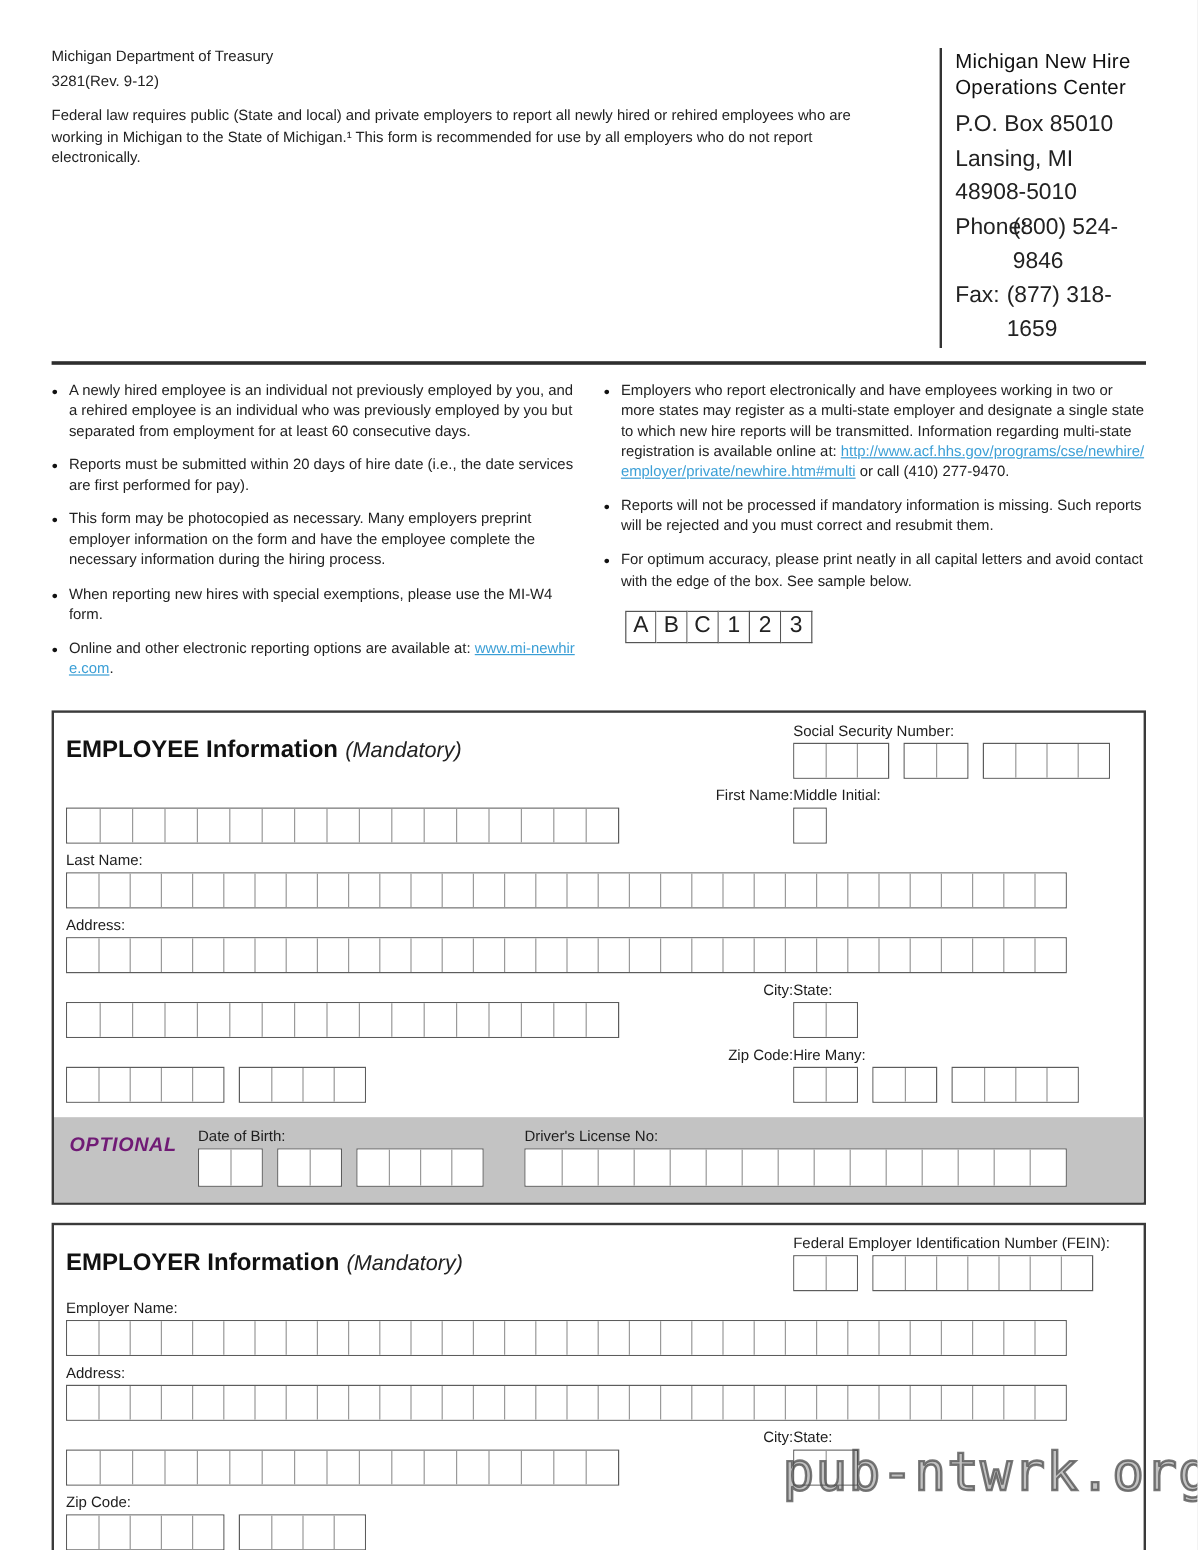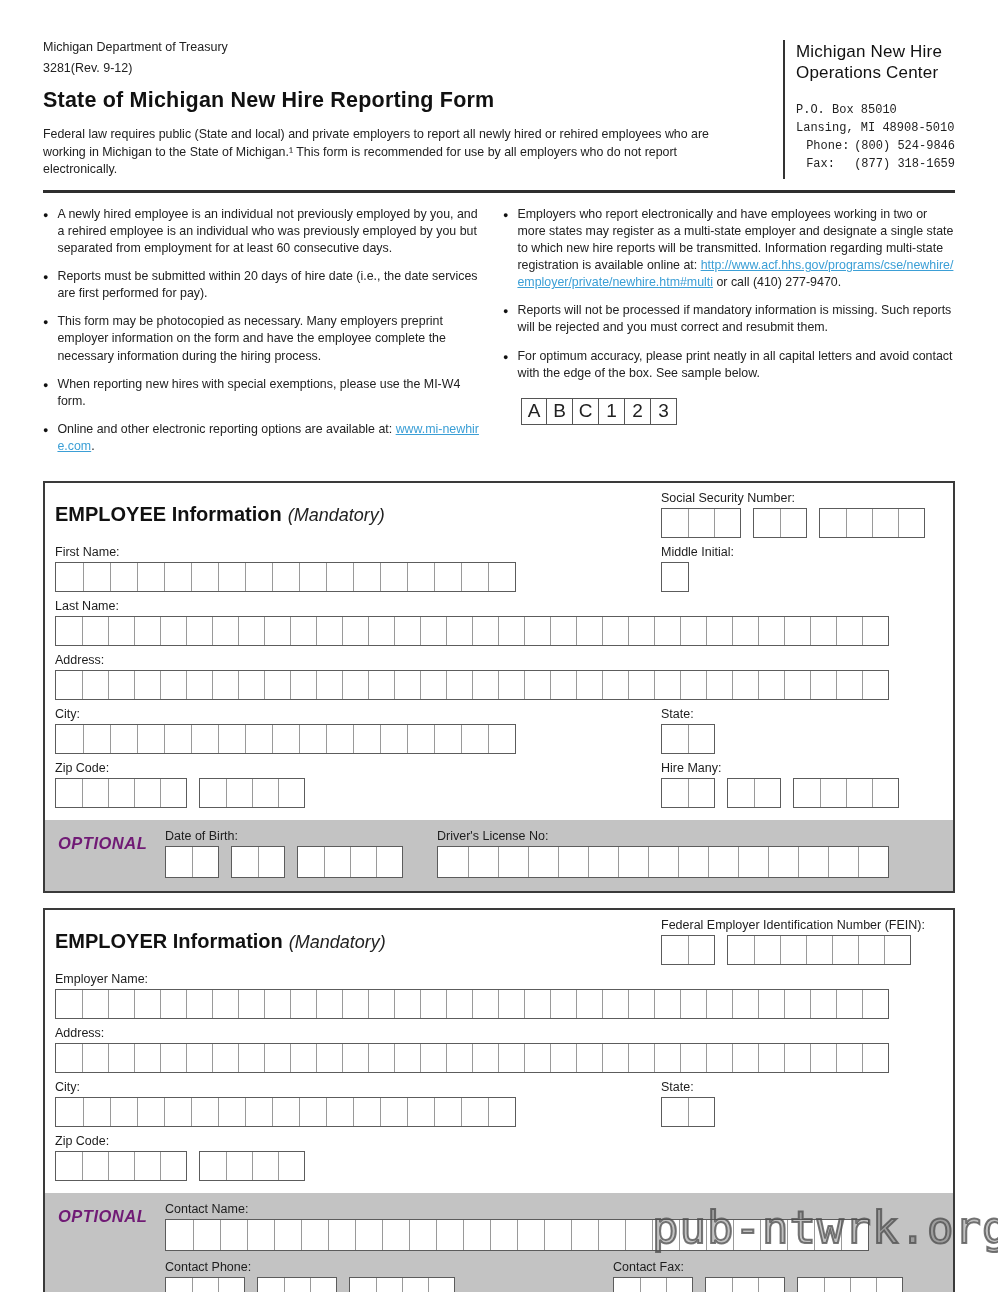--- a/index.html
+++ b/index.html
@@ -12,21 +12,21 @@
   }
   
   .hdr { display: flex; }
   .hdr-left { flex: 1; padding-right: 14px; }
   .agency { font-size: 12.5px; }
   .formnum { font-size: 12.5px; margin-top: 7px; }
   .title { font-size: 21.5px; font-weight: bold; color:#111; margin-top: 13px; letter-spacing: .2px; }
   .intro { font-size: 12.4px; line-height: 1.42; margin-top: 13px; max-width: 702px; }
   .hdr-right { width: 172px; border-left: 2px solid #333; padding-left: 11px; padding-top: 1px; }
   .org { font-size: 17px; line-height: 1.24; color: #111; letter-spacing:.2px; }
-  .addr { font-size: 12px; line-height: 1.5; margin-top: 18px; font-family: Liberation Mono, monospace; }
+  .addr { font-size: 19px; line-height: 1.5; margin-top: 7px; }
   .pf { display: flex; justify-content: flex-end; }
   .pf .pflbl { width: 48px; }
   .rule { height: 3px; background: #2e2e2e; margin-top: 11px; }
   
   .cols { display: flex; gap: 16px; margin-top: 13px; }
   .colL { width: 444px; }
   .colR { flex: 1; }
   .bullet { display: flex; margin-bottom: 11px; font-size: 12.4px; line-height: 1.38; }
   .dot { font-size: 9px; margin: 3px 9px 0 0; color:#111; }
   .link { color: #3b9fd6; text-decoration: underline; word-break: break-all; cursor: pointer; }
@@ -40,21 +40,21 @@
   .sec-title { width: 606px; padding-top: 12px; font-size: 20px; font-weight: bold; color:#111; }
   .sec-sub { font-weight: normal; font-style: italic; font-size: 18px; margin-left: 6px; color:#222;text-align:right; }
   .flabel { font-size: 12.5px; margin: 7px 0 3px; color:#1d1d1d; }
   .boxes { display: flex; gap: 12px; }
   .grp { display: flex; border: 1px solid #5c5c5c; background: #fff; }
   .cell { width: var(--cw, 26px); height: 28px; border-left: 1px solid #9a9a9a; background: #fff; }
   .cell:first-child { border-left: none; }
   .cw27 { --cw: 27px; }
   .cw30 { --cw: 30px; }
   .row2 { display: flex; }
-  .c-left { width: 606px; }
+  .c-left { width: 606px; text-align: right; }
   .c-right { flex: 1; }
   
   .opt { background: #c3c3c3; margin: 12px -10px 0; padding: 9px 10px 13px; display: flex; }
   .opt .cell { height: 30px; }
   .opt .flabel { margin-top: 0; }
   .optword { width: 110px; padding: 5px 0 0 3px; color: #701a75; font-weight: bold; font-style: italic;
              font-size: 16.5px; letter-spacing: .5px; }
   .optgap { margin-right: 34px; }
   .opt2 { padding-bottom: 18px; }
   .optfields { flex: 1; }
@@ -70,21 +70,20 @@
 </style>
 </head>
 <body>
 
 <div class="page">
 
   <div class="hdr">
     <div class="hdr-left">
       <div class="agency">Michigan Department of Treasury</div>
       <div class="formnum">3281(Rev. 9-12)</div>
-      <div class="title">State of Michigan New Hire Reporting Form</div>
       <div class="intro">Federal law requires public (State and local) and private employers to report all newly hired or rehired employees who are working in Michigan to the State of Michigan.¹ This form is recommended for use by all employers who do not report electronically.</div>
     </div>
     <div class="hdr-right">
       <div class="org">Michigan New Hire</div>
       <div class="org">Operations Center</div>
       <div class="addr">
         <div>P.O. Box 85010</div>
         <div>Lansing, MI 48908-5010</div>
         <div class="pf">
           <span class="pflbl">Phone:</span>

